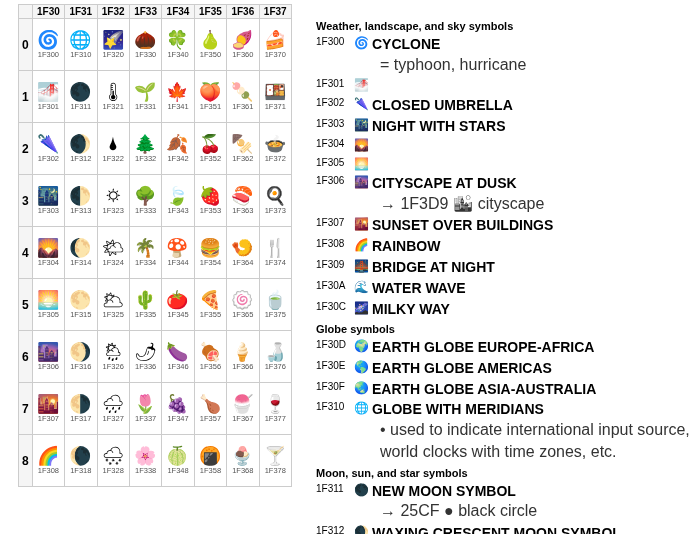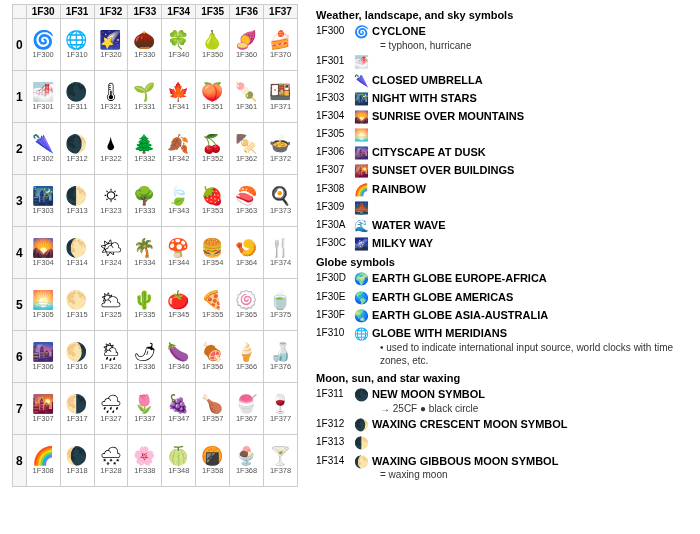--- a/index.html
+++ b/index.html
@@ -10,21 +10,21 @@
       color: #000;
       width: 700px;
       height: 534px;
       overflow: hidden;
       display: flex;
     }
 
     
     .table-panel {
       width: 310px;
-      padding: 4px 12px;
+      padding: 4px 18px;
       flex-shrink: 0;
     }
 
     .unicode-table {
       border-collapse: collapse;
       width: 100%;
       font-size: 10px;
     }
 
     .unicode-table th {
@@ -82,21 +82,21 @@
     }
 
     .section-title {
       font-weight: bold;
       font-size: 11px;
       margin-bottom: 3px;
       margin-top: 4px;
     }
 
     .section-title:first-child {
-      margin-top: 5px;
+      margin-top: 16px;
     }
 
     .entry {
       display: flex;
       margin-bottom: 2px;
       line-height: 1.35;
     }
 
     .entry-code {
       min-width: 38px;
@@ -111,25 +111,25 @@
       flex-shrink: 0;
       margin-right: 2px;
     }
 
     .entry-desc {
       flex: 1;
     }
 
     .entry-name {
       font-weight: bold;
-      font-size: 11px;
+      font-size: 14px;
     }
 
     .entry-sub {
-      font-size: 10px;
+      font-size: 16px;
       color: #333;
       margin-left: 8px;
     }
   </style>
 </head>
 <body>
 
 <div class="table-panel">
   <table class="unicode-table">
     <thead>
@@ -633,52 +633,53 @@
     <div class="entry">
       <span class="entry-code">1F303</span>
       <span class="entry-icon">🌃</span>
       <div class="entry-desc">
         <div class="entry-name">NIGHT WITH STARS</div>
       </div>
     </div>
     <div class="entry">
       <span class="entry-code">1F304</span>
       <span class="entry-icon">🌄</span>
-      <div class="entry-desc">
-        <div class="entry-name">SUNRISE OVER MOUNTAINS</div>
-      </div>
     </div>
     <div class="entry">
       <span class="entry-code">1F305</span>
       <span class="entry-icon">🌅</span>
     </div>
     <div class="entry">
       <span class="entry-code">1F306</span>
       <span class="entry-icon">🌆</span>
       <div class="entry-desc">
         <div class="entry-name">CITYSCAPE AT DUSK</div>
+        <div class="entry-sub">→ 1F3D9 🏙 cityscape</div>
       </div>
     </div>
     <div class="entry">
       <span class="entry-code">1F307</span>
       <span class="entry-icon">🌇</span>
       <div class="entry-desc">
         <div class="entry-name">SUNSET OVER BUILDINGS</div>
       </div>
     </div>
     <div class="entry">
       <span class="entry-code">1F308</span>
       <span class="entry-icon">🌈</span>
       <div class="entry-desc">
         <div class="entry-name">RAINBOW</div>
       </div>
     </div>
     <div class="entry">
       <span class="entry-code">1F309</span>
       <span class="entry-icon">🌉</span>
+      <div class="entry-desc">
+        <div class="entry-name">BRIDGE AT NIGHT</div>
+      </div>
     </div>
     <div class="entry">
       <span class="entry-code">1F30A</span>
       <span class="entry-icon">🌊</span>
       <div class="entry-desc">
         <div class="entry-name">WATER WAVE</div>
       </div>
     </div>
     <div class="entry">
       <span class="entry-code">1F30C</span>
@@ -710,21 +711,21 @@
       </div>
     </div>
     <div class="entry">
       <span class="entry-code">1F310</span>
       <span class="entry-icon">🌐</span>
       <div class="entry-desc">
         <div class="entry-name">GLOBE WITH MERIDIANS</div>
         <div class="entry-sub">• used to indicate international input source, world clocks with time zones, etc.</div>
       </div>
     </div>
-    <div class="section-title">Moon, sun, and star waxing</div>
+    <div class="section-title">Moon, sun, and star symbols</div>
     <div class="entry">
       <span class="entry-code">1F311</span>
       <span class="entry-icon">🌑</span>
       <div class="entry-desc">
         <div class="entry-name">NEW MOON SYMBOL</div>
         <div class="entry-sub">→ 25CF ● black circle</div>
       </div>
     </div>
     <div class="entry">
       <span class="entry-code">1F312</span>

